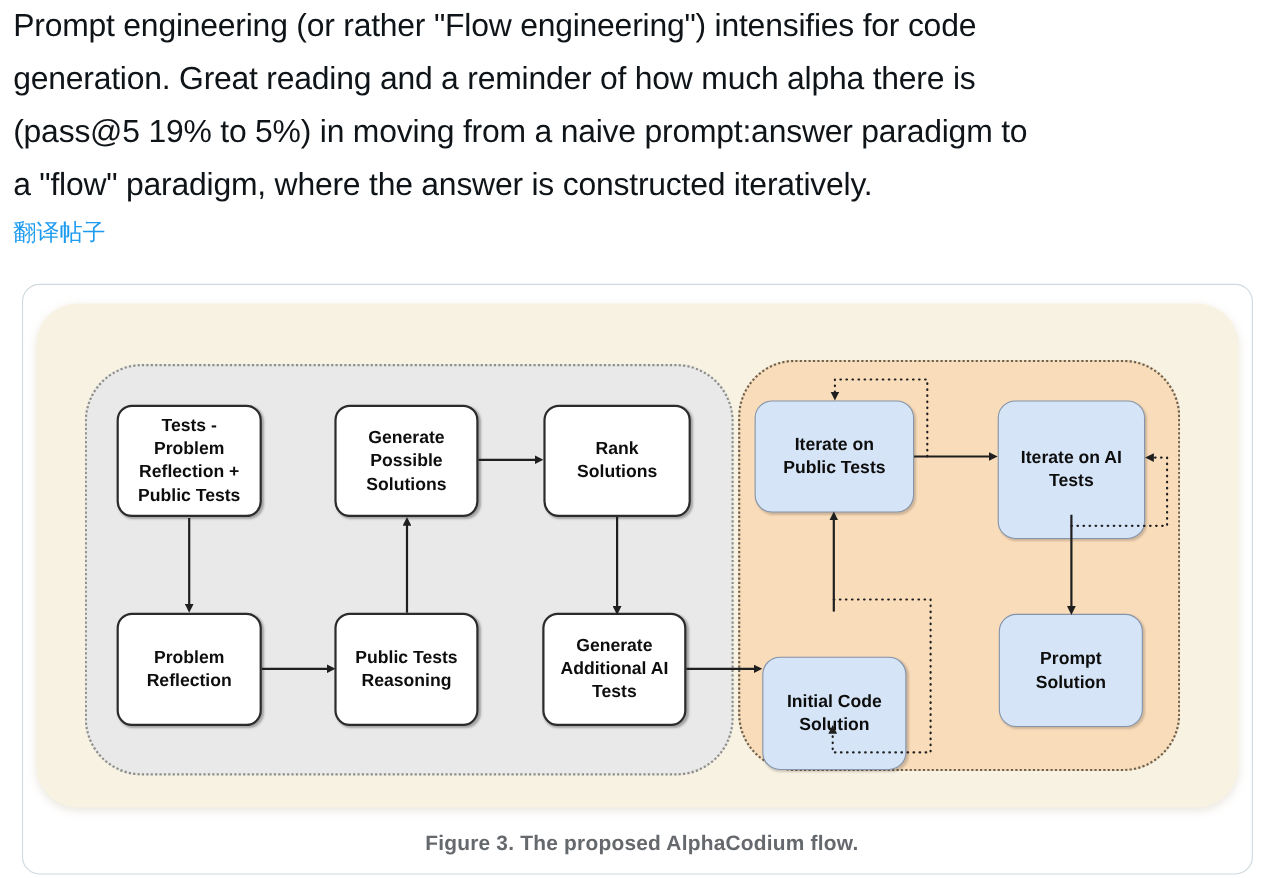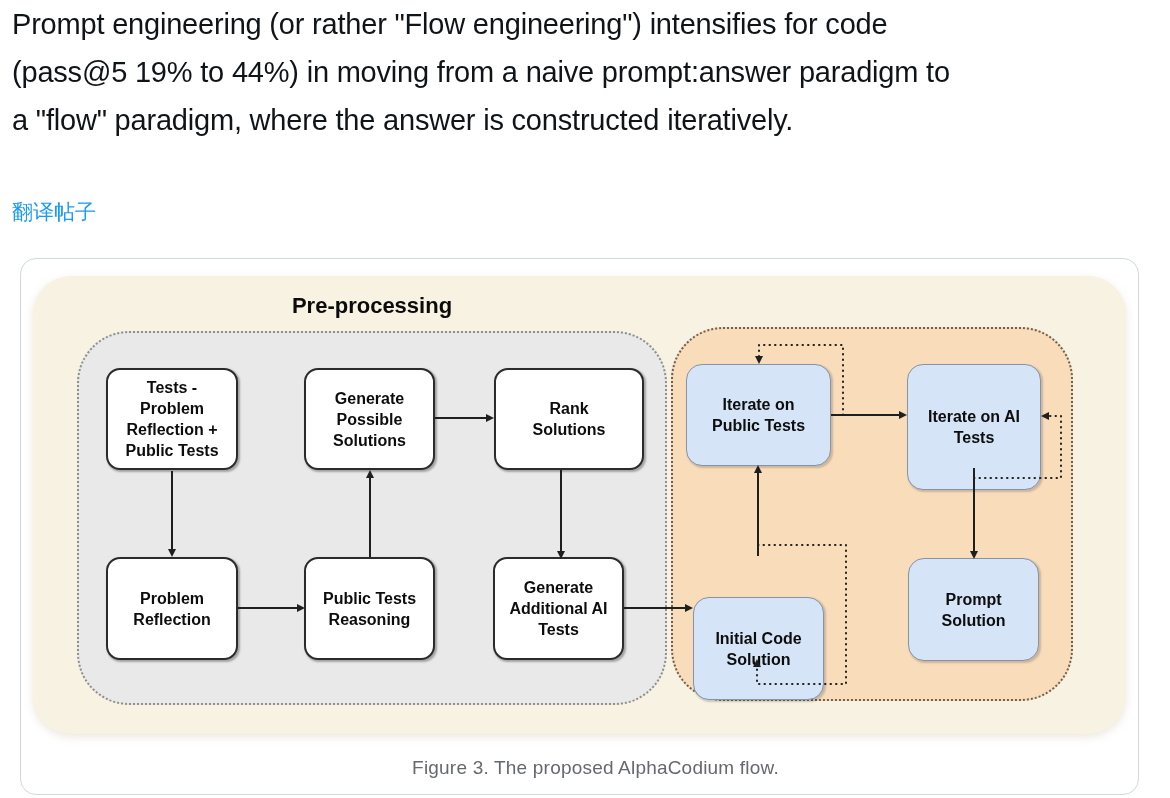--- a/index.html
+++ b/index.html
@@ -45,56 +45,56 @@
   .node.white{background:var(--node_white);border:2px solid var(--node_border_dark);
     border-radius:14px;box-shadow:1.5px 1.5px 2px rgba(0,0,0,.3);}
   .node.blue{background:var(--node_blue);border:1.5px solid var(--node_blue_border);
     border-radius:16px;box-shadow:1.5px 1.5px 2px rgba(0,0,0,.18);}
 
   .arrows{position:absolute;left:0;top:0;width:1119px;height:537px;pointer-events:none;}
   .arrows path{fill:none;stroke:var(--arrow);stroke-width:2px;}
   .arrows path.dotted{stroke-dasharray:0.5 5;stroke-linecap:round;}
   .arrows marker path{fill:var(--arrow);stroke:none;}
 
-  .caption{position:absolute;left:16px;width:100%;top:498px;text-align:center;
-    font-size:19px;font-weight:normal;color:var(--caption);letter-spacing:0.2px;}
+  .caption{position:absolute;left:4px;width:100%;top:498px;text-align:center;
+    font-size:19px;font-weight:bold;color:var(--caption);letter-spacing:0.2px;}
 </style>
 </head>
 <body>
 
 <div class="page">
 
   <div class="tweet-text">
     <div class="line">Prompt engineering (or rather "Flow engineering") intensifies for code</div>
-    <div class="line">(pass@5 19% to 44%) in moving from a naive prompt:answer paradigm to</div>
+    <div class="line">generation. Great reading and a reminder of how much alpha there is</div>
+    <div class="line">(pass@5 19% to 5%) in moving from a naive prompt:answer paradigm to</div>
     <div class="line">a "flow" paradigm, where the answer is constructed iteratively.</div>
   </div>
 
   <a class="translate-link">翻译帖子</a>
 
   <div class="figure-card">
     <div class="figure-bg"></div>
 
     <div class="panel gray"></div>
     <div class="panel orange"></div>
 
-    <div class="section-label pre">Pre-processing</div>
 
     <div class="node white" style="left:85px;top:109px;width:132px;height:102px;">
       <span>Tests -</span>
       <span>Problem</span>
       <span>Reflection +</span>
       <span>Public Tests</span>
     </div>
     <div class="node white" style="left:283px;top:109px;width:131px;height:102px;">
       <span>Generate</span>
       <span>Possible</span>
       <span>Solutions</span>
     </div>
-    <div class="node white" style="left:473px;top:109px;width:150px;height:102px;">
+    <div class="node white" style="left:473px;top:109px;width:134px;height:102px;">
       <span>Rank</span>
       <span>Solutions</span>
     </div>
     <div class="node white" style="left:85px;top:298px;width:132px;height:103px;">
       <span>Problem</span>
       <span>Reflection</span>
     </div>
     <div class="node white" style="left:283px;top:298px;width:131px;height:103px;">
       <span>Public Tests</span>
       <span>Reasoning</span>

